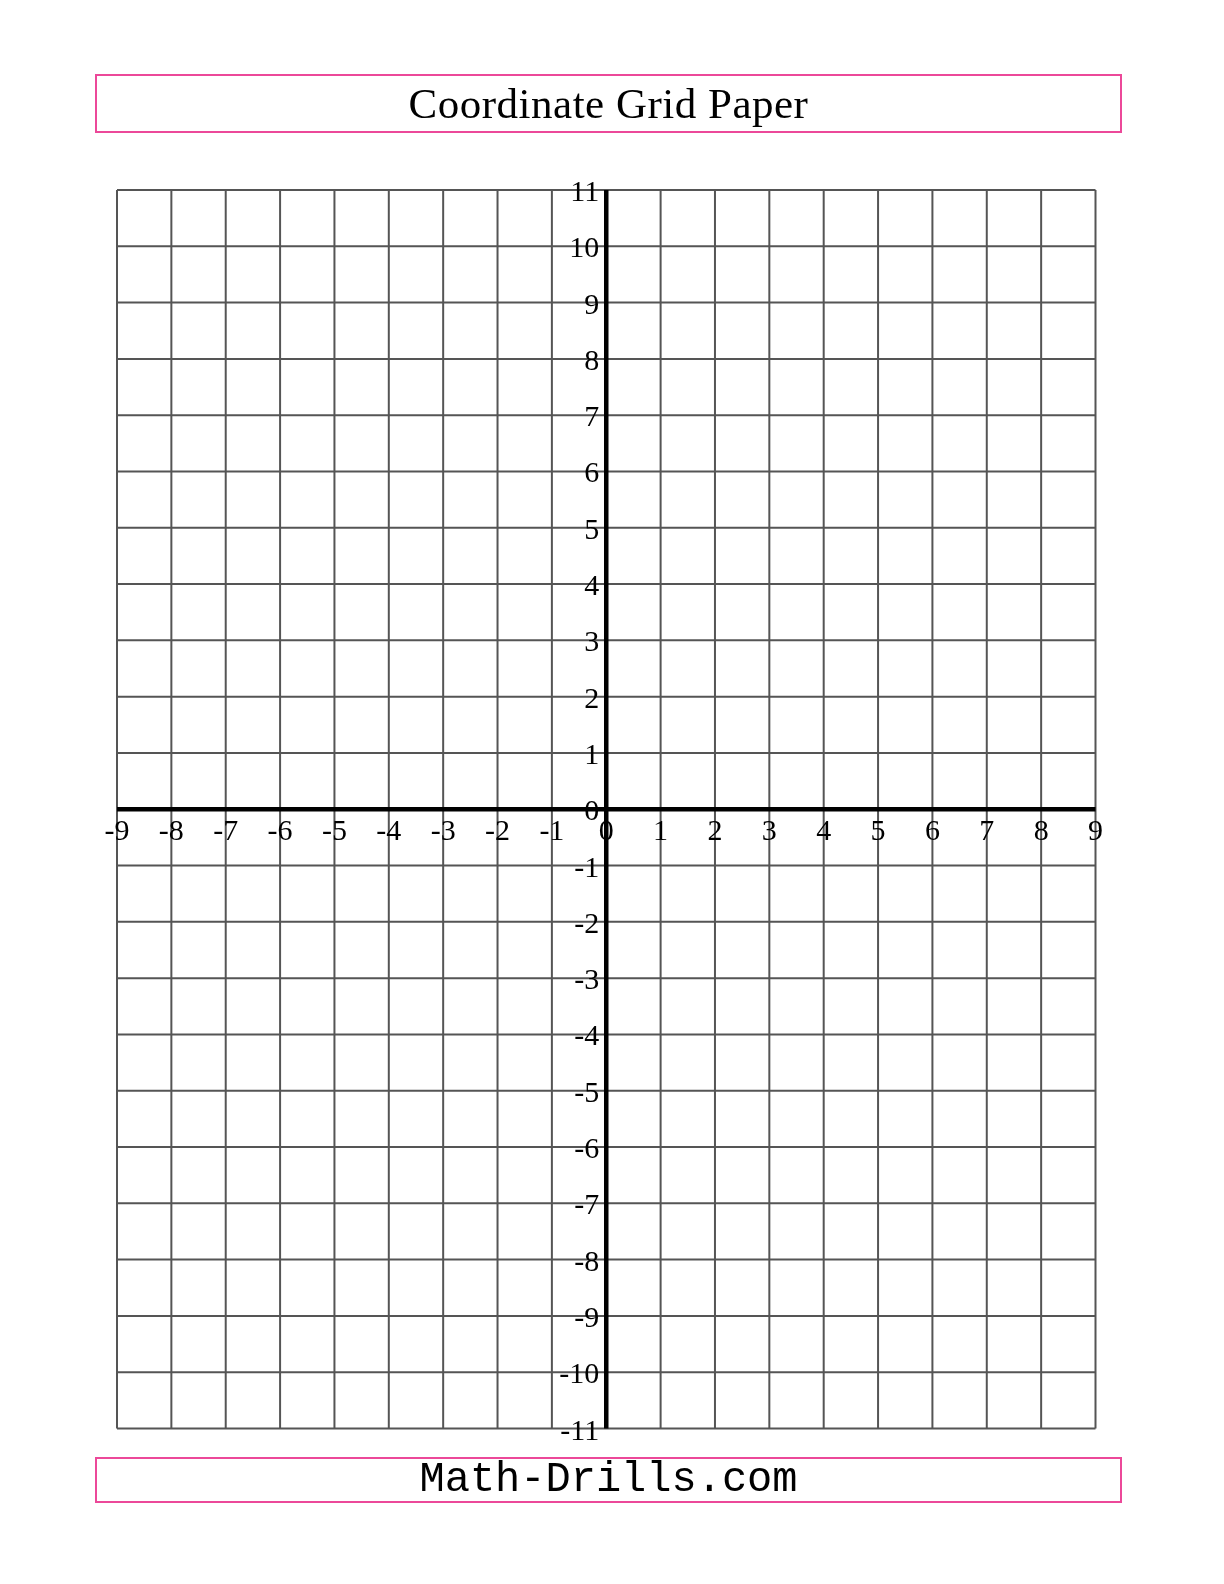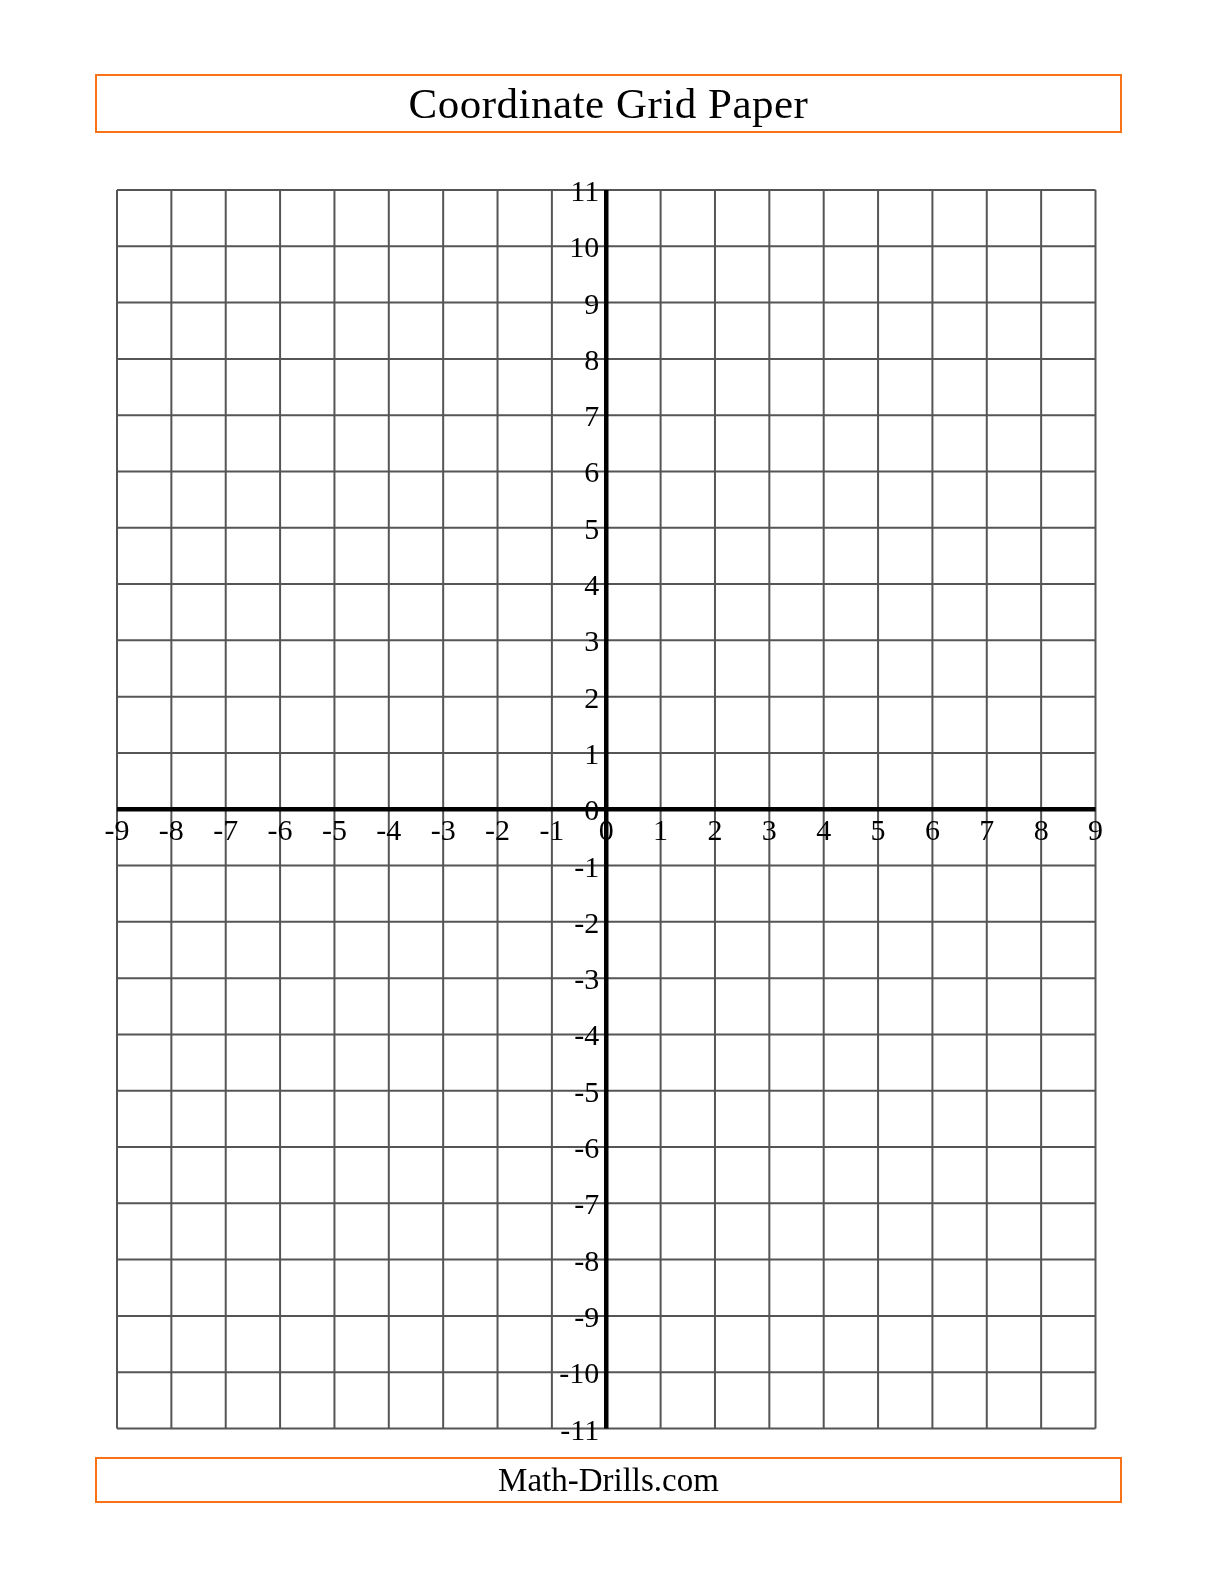--- a/index.html
+++ b/index.html
@@ -7,42 +7,43 @@
     width: 1224px; height: 1584px;
     background: #ffffff;
     position: relative;
     font-family: "Liberation Serif", serif;
     color: #000;
     overflow: hidden;
   }
   .frame-box {
     position: absolute;
     box-sizing: border-box;
-    border: 2px solid #f97316;
+    border: 2px solid #ec4899;
     background: #ffffff;
     display: flex;
     align-items: center;
     justify-content: center;
   }
   #title-box {
     left: 95px; top: 74px;
     width: 1027px; height: 59px;
   }
   #title-box .box-text {
     font-size: 43px;
     line-height: 1;
     letter-spacing: 0.5px;
   }
   #footer-box {
     left: 95px; top: 1457px;
     width: 1027px; height: 46px;
   }
   #footer-box .box-text {
-    font-size: 33px;
+    font-size: 42px;
     line-height: 1;
+    font-family: Liberation Mono, monospace;
   }
   #grid-svg {
     position: absolute;
     left: 0; top: 0;
   }
   #grid-svg text {
     font-family: "Liberation Serif", serif;
     font-size: 30px;
   }
 </style>

